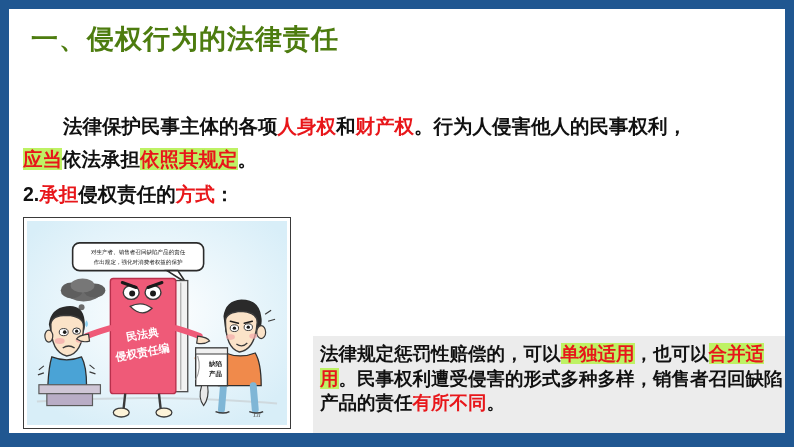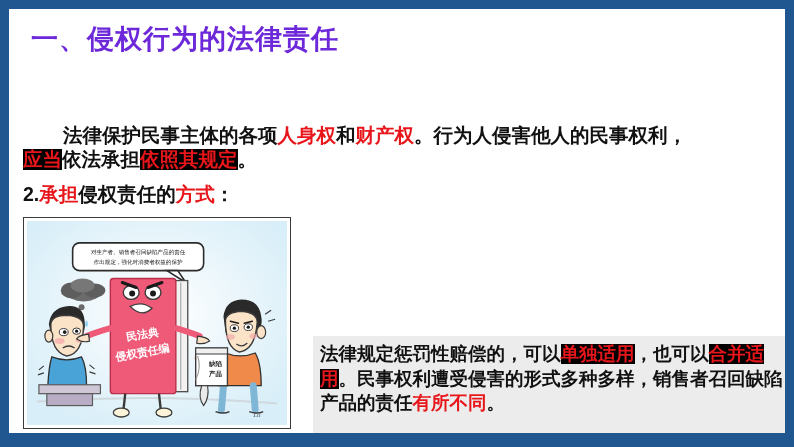--- a/index.html
+++ b/index.html
@@ -28,41 +28,41 @@
     overflow: hidden;
   }
 
   
   .title {
     position: absolute;
     left: 22px;
     top: 12px;
     font-size: 27px;
     font-weight: bold;
-    color: #6d28d9;
+    color: #4d7c0f;
     letter-spacing: 1px;
     white-space: nowrap;
   }
 
   
   .line {
     position: absolute;
     font-size: 19.5px;
     font-weight: bold;
     color: #111111;
     white-space: nowrap;
     letter-spacing: 0px;
   }
   .l1 { left: 14px; top: 67px; }
-  .l2 { left: 14px; top: 113px; }
+  .l2 { left: 14px; top: 104px; }
   .l3 { left: 14px; top: 137px; }
   .l4 { left: 14px; top: 172px; }
 
   .red    { color: #e8161a; }
-  .hl-red { background: #000000; color: #e8161a; font-family: Liberation Serif, serif; }
+  .hl-red { background: #bef264; color: #e8161a; }
   .indent { display: inline-block; width: 40px; }
 
   
   .pic-frame {
     position: absolute;
     left: 14px;
     top: 208px;
     width: 268px;
     height: 212px;
     border: 1px solid #3a3a3a;

